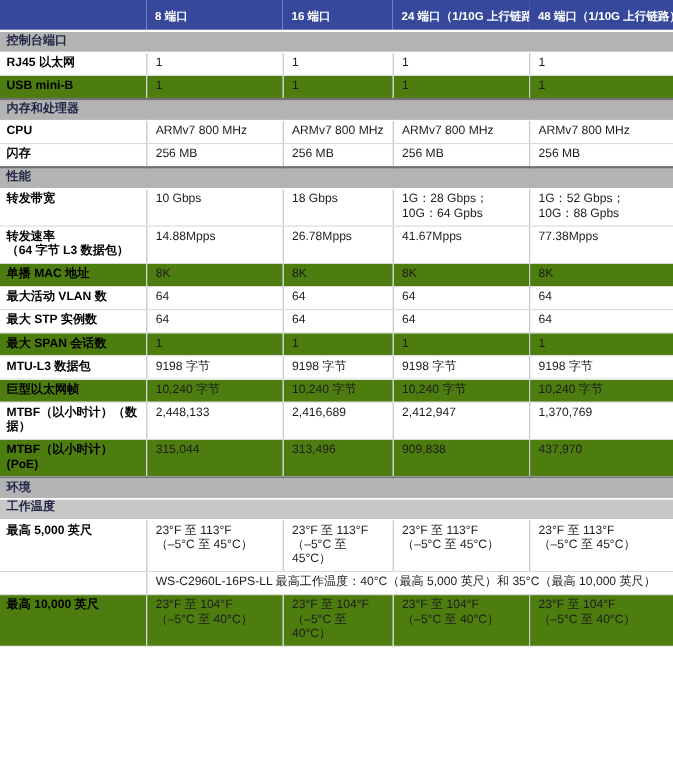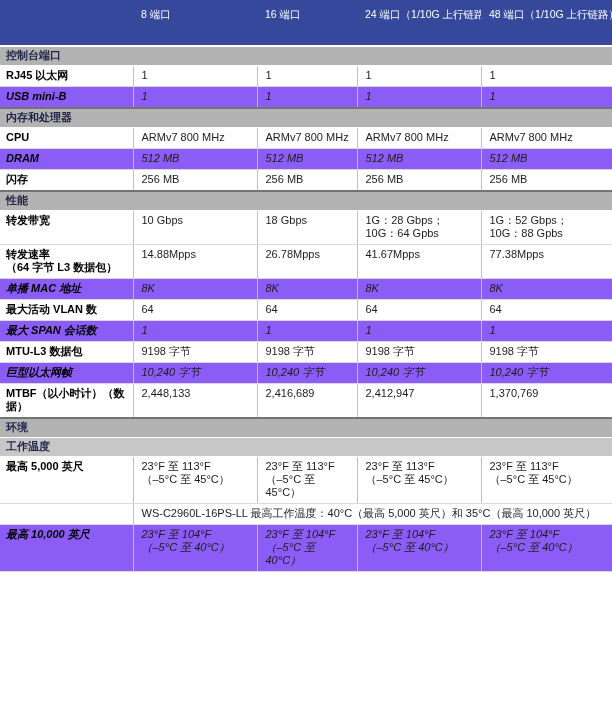--- a/index.html
+++ b/index.html
@@ -17,24 +17,24 @@
   col.c0 { width:133px; }
   col.c1 { width:124px; }
   col.c2 { width:100px; }
   col.c3 { width:124px; }
   col.c4 { width:131px; }
 
   thead th {
     background:#35489b;
     color:#ffffff;
     font-size:10.5px;
-    font-weight:normal;
+    font-weight:bold;
     text-align:left;
     vertical-align:middle;
-    padding:8px 4px 23px 8px;
+    padding:8px 4px 5px 8px;
     border-bottom:2px solid #ffffff;
     overflow:hidden;
     white-space:nowrap;
   }
   thead th.first { padding-left:6px; }
 
   td {
     font-size:11px;
     line-height:13px;
     vertical-align:top;
@@ -61,22 +61,23 @@
     border-top:2px solid #737373;
   }
   tr.subsection td {
     background:#c7c7c7;
     color:#1f2447;
     font-weight:bold;
     font-size:11px;
     padding:2px 6px 3px;
     border-bottom:1px solid #ffffff;
     border-top:1px solid #ffffff;
-  }
-  tr.shade td { background:#8b5cf6;font-style:italic; }
+    font-family:Liberation Mono, monospace;
+  }
+  tr.shade td { background:#4d7c0f; }
   tr.plain td { background:#ffffff; }
 </style>
 </head>
 <body>
 
 <table class="spec">
   <colgroup>
     <col class="c0">
       <col class="c1">
       <col class="c2">
@@ -113,27 +114,20 @@
       <tr class="section">
         <td colspan="5">内存和处理器</td>
       </tr>
       <tr class="plain">
         <td class="label">CPU</td>
         <td class="val">ARMv7 800 MHz</td>
         <td class="val">ARMv7 800 MHz</td>
         <td class="val">ARMv7 800 MHz</td>
         <td class="val">ARMv7 800 MHz</td>
       </tr>
-      <tr class="shade">
-        <td class="label">DRAM</td>
-        <td class="val">512 MB</td>
-        <td class="val">512 MB</td>
-        <td class="val">512 MB</td>
-        <td class="val">512 MB</td>
-      </tr>
       <tr class="plain">
         <td class="label">闪存</td>
         <td class="val">256 MB</td>
         <td class="val">256 MB</td>
         <td class="val">256 MB</td>
         <td class="val">256 MB</td>
       </tr>
       <tr class="section">
         <td colspan="5">性能</td>
       </tr>
@@ -161,20 +155,27 @@
         <td class="val">8K</td>
         <td class="val">8K</td>
       </tr>
       <tr class="plain">
         <td class="label">最大活动 VLAN 数</td>
         <td class="val">64</td>
         <td class="val">64</td>
         <td class="val">64</td>
         <td class="val">64</td>
       </tr>
+      <tr class="plain">
+        <td class="label">最大 STP 实例数</td>
+        <td class="val">64</td>
+        <td class="val">64</td>
+        <td class="val">64</td>
+        <td class="val">64</td>
+      </tr>
       <tr class="shade">
         <td class="label">最大 SPAN 会话数</td>
         <td class="val">1</td>
         <td class="val">1</td>
         <td class="val">1</td>
         <td class="val">1</td>
       </tr>
       <tr class="plain">
         <td class="label">MTU-L3 数据包</td>
         <td class="val">9198 字节</td>
@@ -189,20 +190,27 @@
         <td class="val">10,240 字节</td>
         <td class="val">10,240 字节</td>
       </tr>
       <tr class="plain">
         <td class="label">MTBF（以小时计）（数据）</td>
         <td class="val">2,448,133</td>
         <td class="val">2,416,689</td>
         <td class="val">2,412,947</td>
         <td class="val">1,370,769</td>
       </tr>
+      <tr class="shade">
+        <td class="label">MTBF（以小时计）(PoE)</td>
+        <td class="val">315,044</td>
+        <td class="val">313,496</td>
+        <td class="val">909,838</td>
+        <td class="val">437,970</td>
+      </tr>
       <tr class="section">
         <td colspan="5">环境</td>
       </tr>
       <tr class="subsection">
         <td colspan="5">工作温度</td>
       </tr>
       <tr class="plain">
         <td class="label">最高 5,000 英尺</td>
         <td class="val">23°F 至 113°F
 （–5°C 至 45°C）</td>

